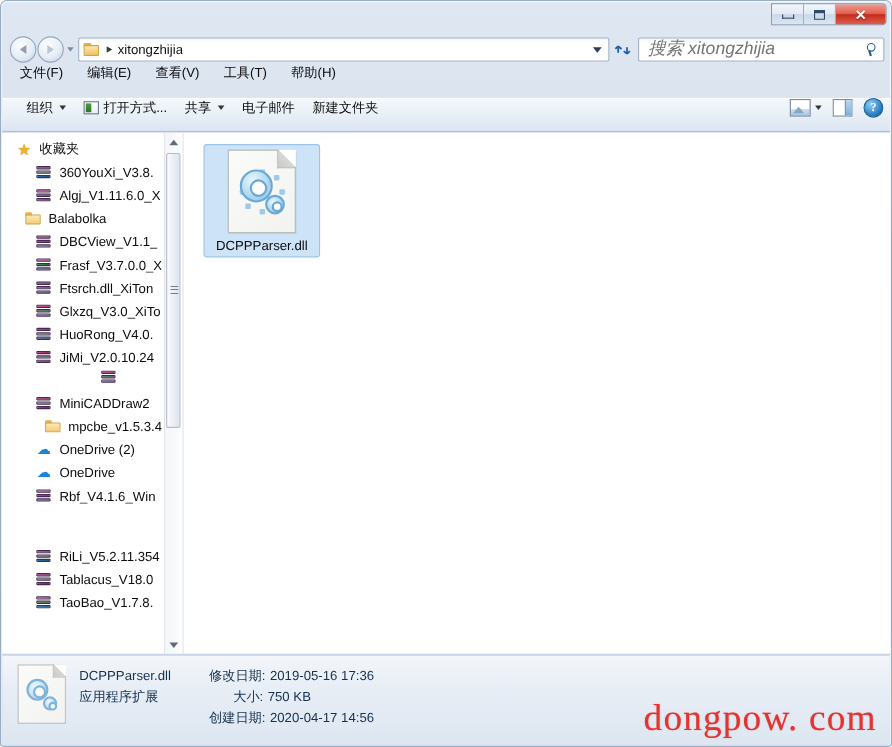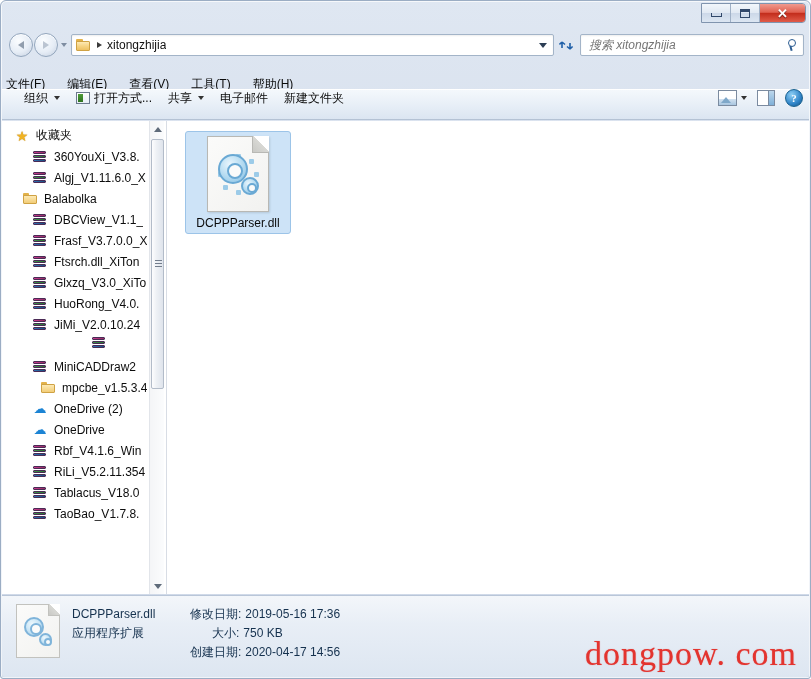--- a/index.html
+++ b/index.html
@@ -132,40 +132,40 @@
     display: flex; align-items: center; justify-content: center;
     color: #1f5fa8; font-size: 13px; font-weight: bold;
   }
   #searchbox {
     width: 224px; height: 22px; flex: none; margin-left: 3px;
     background: #ffffff; border: 1px solid #a3b4c8; border-radius: 2px;
     display: flex; align-items: center; padding: 0 3px 0 6px;
     box-shadow: inset 0 1px 2px rgba(0,0,0,.07);
   }
   #searchbox input {
-    flex: 1 1 auto; border: none; outline: none; font-size: 12px;
+    flex: 1 1 auto; border: none; outline: none; font-size: 16px;
     font-style: italic; color: #ef4444; background: transparent;
     font-family: "Liberation Sans", sans-serif; min-width: 0;
   }
   .search-ic {
     width: 14px; height: 14px; flex: none; position: relative;
   }
   .search-ic .ring {
     position: absolute; left: 2px; top: 1px; width: 8px; height: 8px;
     border: 1.6px solid #2d5d92; border-radius: 50%;
   }
   .search-ic .stick {
     position: absolute; left: 4px; top: 8px; width: 1.6px; height: 5px;
     background: #2d5d92; transform: rotate(-16deg);
   }
 
   
   #menubar {
-    position: absolute; left: 0; right: 0; top: 71px; height: 24px;
-    display: flex; align-items: center; padding-left: 2px; gap: 16px;
+    position: absolute; left: 0; right: 0; top: 53px; height: 24px;
+    display: flex; align-items: center; padding-left: 14px; gap: 16px;
     border-bottom: 1px solid #c3ced f;
   }
   .menuitem {
     font-size: 12px; color: #0b0b0b; padding: 2px 3px; white-space: nowrap;
   }
 
   
   #toolbar {
     position: absolute; left: 1px; right: 1px; top: 88px; height: 31px;
     background: linear-gradient(to bottom, #f4f8fc 0%, #e8eff7 50%, #dbe5f1 100%);
@@ -612,21 +612,21 @@
             <span class="label">OneDrive</span>
           </div>
           <div class="navrow" style="padding-left: 30px;">
             <span class="ic ic-rar">
               <i></i>
               <i></i>
               <i></i>
             </span>
             <span class="label">Rbf_V4.1.6_Win</span>
           </div>
-          <div class="navrow" style="padding-left: 30px;">
+          <div class="navrow" style="padding-left: 30px; margin-top: 34px;">
             <span class="ic ic-rar">
               <i></i>
               <i></i>
               <i></i>
             </span>
             <span class="label">RiLi_V5.2.11.354</span>
           </div>
           <div class="navrow" style="padding-left: 30px;">
             <span class="ic ic-rar">
               <i></i>

